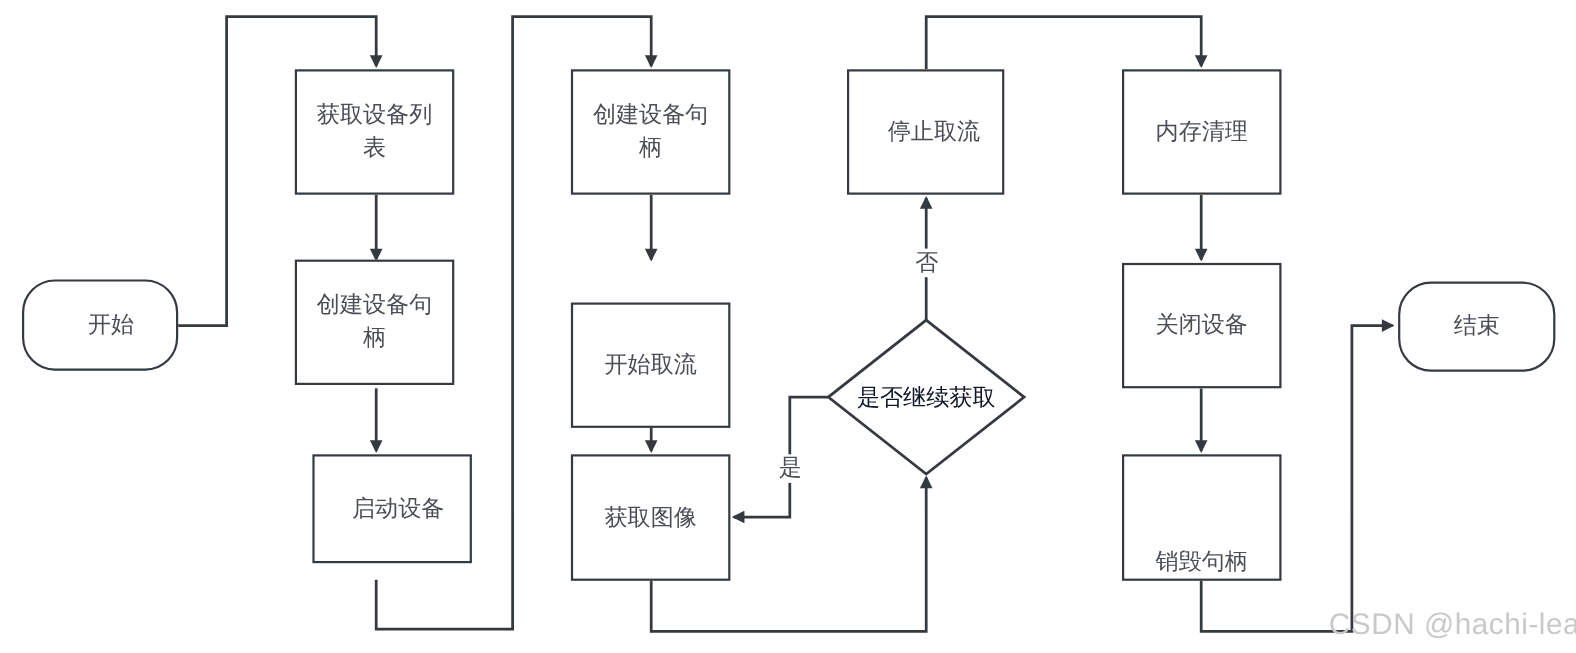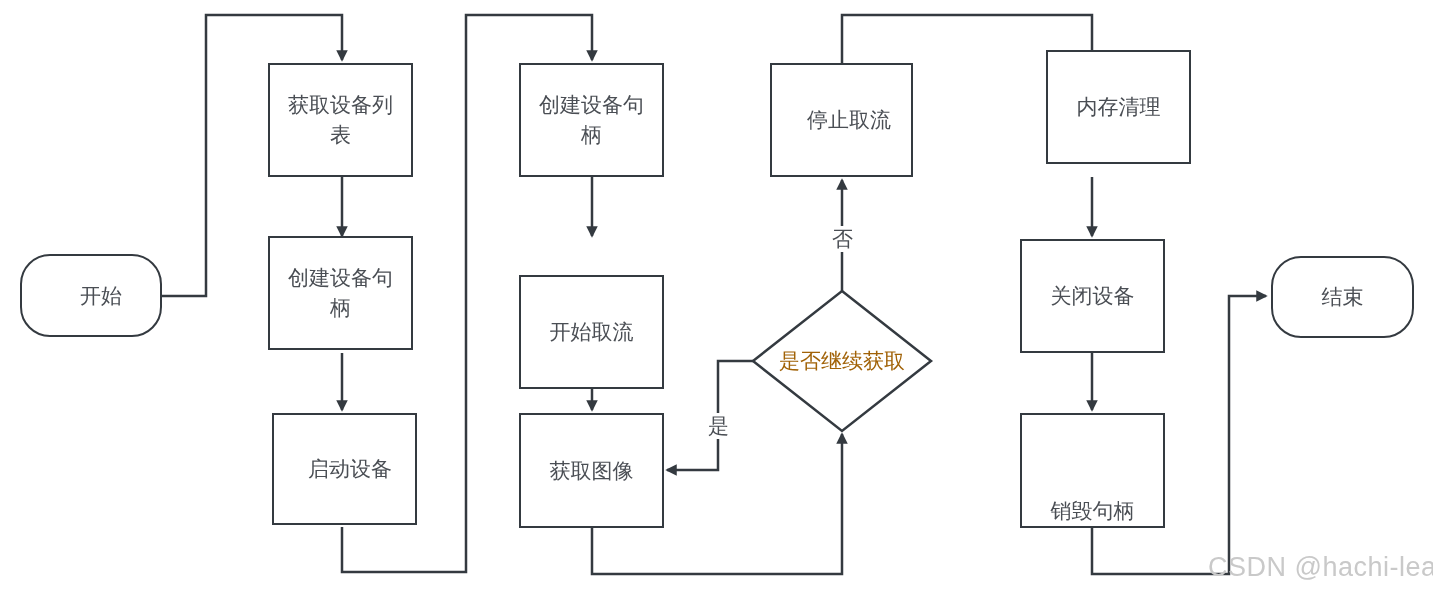--- a/index.html
+++ b/index.html
@@ -43,21 +43,21 @@
     display: inline-block;
     max-width: 114px;
   }
   .terminal {
     border: 2.5px solid #343a40;
     border-radius: 30px;
   }
   .decision-label {
     position: absolute;
     z-index: 3;
-    color: #a16207;
+    color: #0f172a;
     font-size: 21px;
     text-align: center;
     white-space: nowrap;
   }
   .edge-label {
     position: absolute;
     z-index: 3;
     color: #4a4e54;
     font-size: 21px;
     background: #ffffff;
@@ -113,21 +113,21 @@
   </div>
 
   <div class="node process" style="left:268px; top:63px;">
     <span class="label-inner">获取设备列表</span>
   </div>
 
   <div class="node process" style="left:268px; top:236px;align-items:center;">
     <span class="label-inner">创建设备句柄</span>
   </div>
 
-  <div class="node process" style="left:272px; top:413px; height:112px;padding-left:11px;">
+  <div class="node process" style="left:284px; top:413px; height:99px;padding-left:11px;">
     <span class="label-inner">启动设备</span>
   </div>
 
   <div class="node process" style="left:519px; top:63px;">
     <span class="label-inner">创建设备句柄</span>
   </div>
 
   <div class="node process" style="left:519px; top:239px;margin-top:36px;">
     <span class="label-inner">开始取流</span>
   </div>
@@ -135,21 +135,21 @@
   <div class="node process" style="left:519px; top:413px; height:115px;">
     <span class="label-inner">获取图像</span>
   </div>
 
   <div class="node process" style="left:770px; top:63px; width:143px;padding-left:15px;">
     <span class="label-inner">停止取流</span>
   </div>
 
   <div class="decision-label" style="left:752px; top:347px; width:180px;">是否继续获取</div>
 
-  <div class="node process" style="left:1020px; top:50px;margin-left:26px;">
+  <div class="node process" style="left:1020px; top:63px;">
     <span class="label-inner">内存清理</span>
   </div>
 
   <div class="node process" style="left:1020px; top:239px;">
     <span class="label-inner">关闭设备</span>
   </div>
 
   <div class="node process" style="left:1020px; top:413px; height:115px;align-items:flex-end;">
     <span class="label-inner">销毁句柄</span>
   </div>

